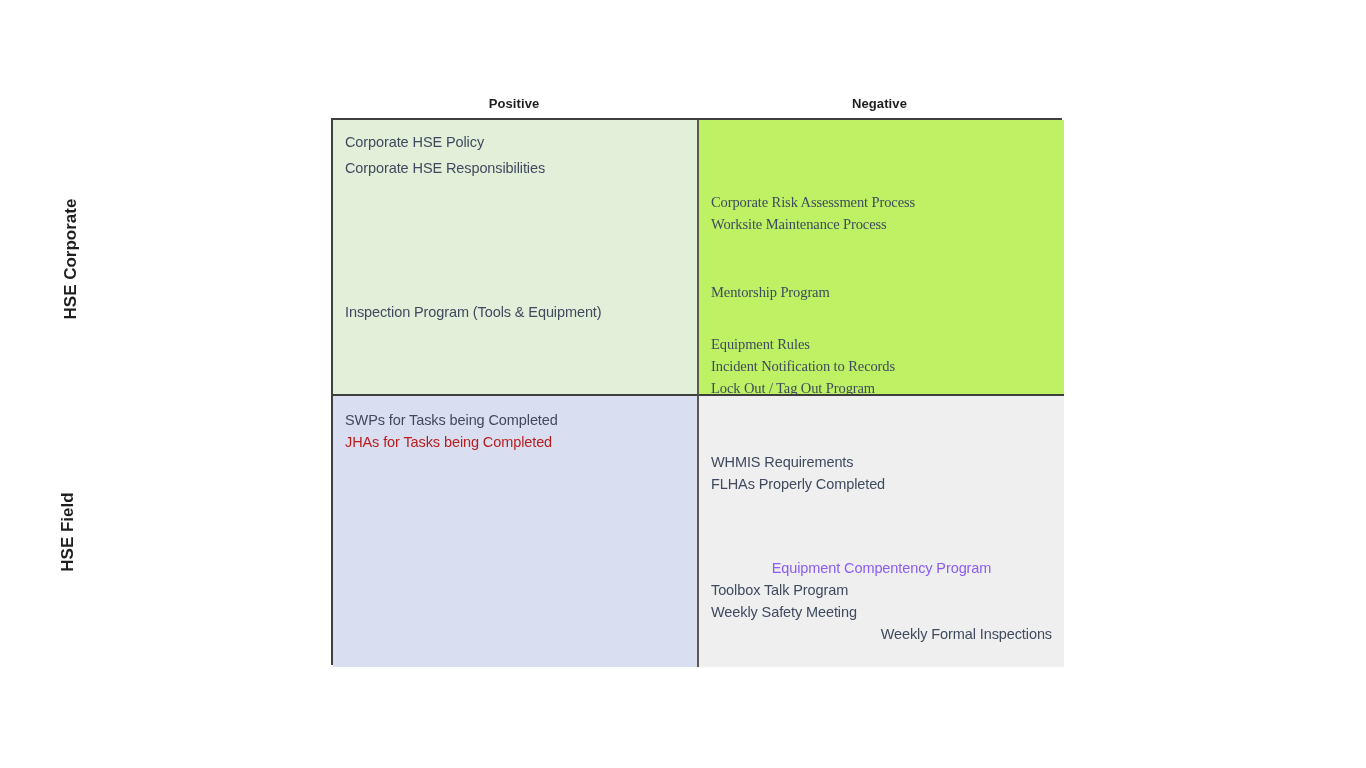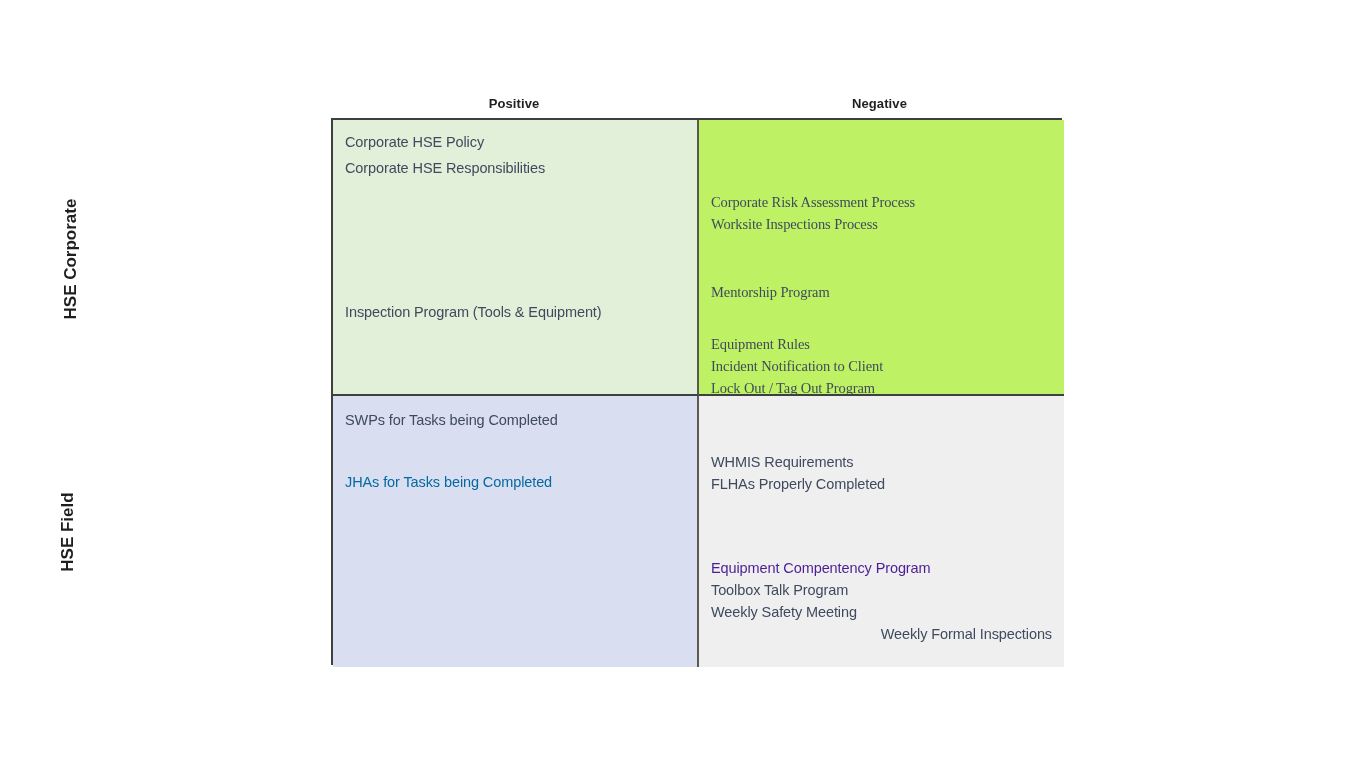--- a/index.html
+++ b/index.html
@@ -152,56 +152,56 @@
           <div class="item" style="color: rgb(63, 74, 94);">Inspection Program (Tools &amp; Equipment)</div>
         </div>
       </div>
     </div>
 
     <div class="quad q-tr" id="quad-corporate-negative" style="background: #bef264; font-family: Liberation Serif, serif;">
       <div class="quad-inner">
         <div class="gap-xl"></div>
         <div class="item-group">
           <div class="item" style="color: rgb(63, 74, 94);">Corporate Risk Assessment Process</div>
-          <div class="item" style="color: rgb(63, 74, 94);">Worksite Inspections Process</div>
+          <div class="item" style="color: rgb(63, 74, 94);">Worksite Maintenance Process</div>
         </div>
         <div class="gap-lg"></div>
         <div class="item-group">
           <div class="item" style="color: rgb(63, 74, 94);">Mentorship Program</div>
         </div>
         <div class="gap-md"></div>
         <div class="item-group">
           <div class="item" style="color: rgb(63, 74, 94);">Equipment Rules</div>
-          <div class="item" style="color: rgb(63, 74, 94);">Incident Notification to Client</div>
+          <div class="item" style="color: rgb(63, 74, 94);">Incident Notification to Records</div>
           <div class="item" style="color: rgb(63, 74, 94);">Lock Out / Tag Out Program</div>
 
         </div>
       </div>
     </div>
 
     <div class="quad q-bl" id="quad-field-positive" style="background: rgb(217, 223, 240);">
       <div class="quad-inner">
         <div class="gap-sm"></div>
         <div class="item-group">
           <div class="item" style="color: rgb(63, 74, 94);">SWPs for Tasks being Completed</div>
-          <div class="item" style="color: #0369a1; margin-top: 40px;">JHAs for Tasks being Completed</div>
+          <div class="item" style="color: #b91c1c;">JHAs for Tasks being Completed</div>
         </div>
       </div>
     </div>
 
     <div class="quad q-br" id="quad-field-negative" style="background: rgb(239, 239, 239);">
       <div class="quad-inner">
         <div class="gap-lg"></div>
         <div class="item-group">
           <div class="item" style="color: rgb(63, 74, 94);">WHMIS Requirements</div>
           <div class="item" style="color: rgb(63, 74, 94);">FLHAs Properly Completed</div>
         </div>
         <div class="gap-xl"></div>
         <div class="item-group">
-          <div class="item" style="color: #4c1d95;">Equipment Compentency Program</div>
+          <div class="item" style="color: #8b5cf6; text-align: center;">Equipment Compentency Program</div>
           <div class="item" style="color: rgb(63, 74, 94);">Toolbox Talk Program</div>
           <div class="item" style="color: rgb(63, 74, 94);">Weekly Safety Meeting</div>
           <div class="item" style="color: rgb(63, 74, 94); text-align: right;">Weekly Formal Inspections</div>
 
         </div>
       </div>
     </div>
 
   </div>
 </div>

